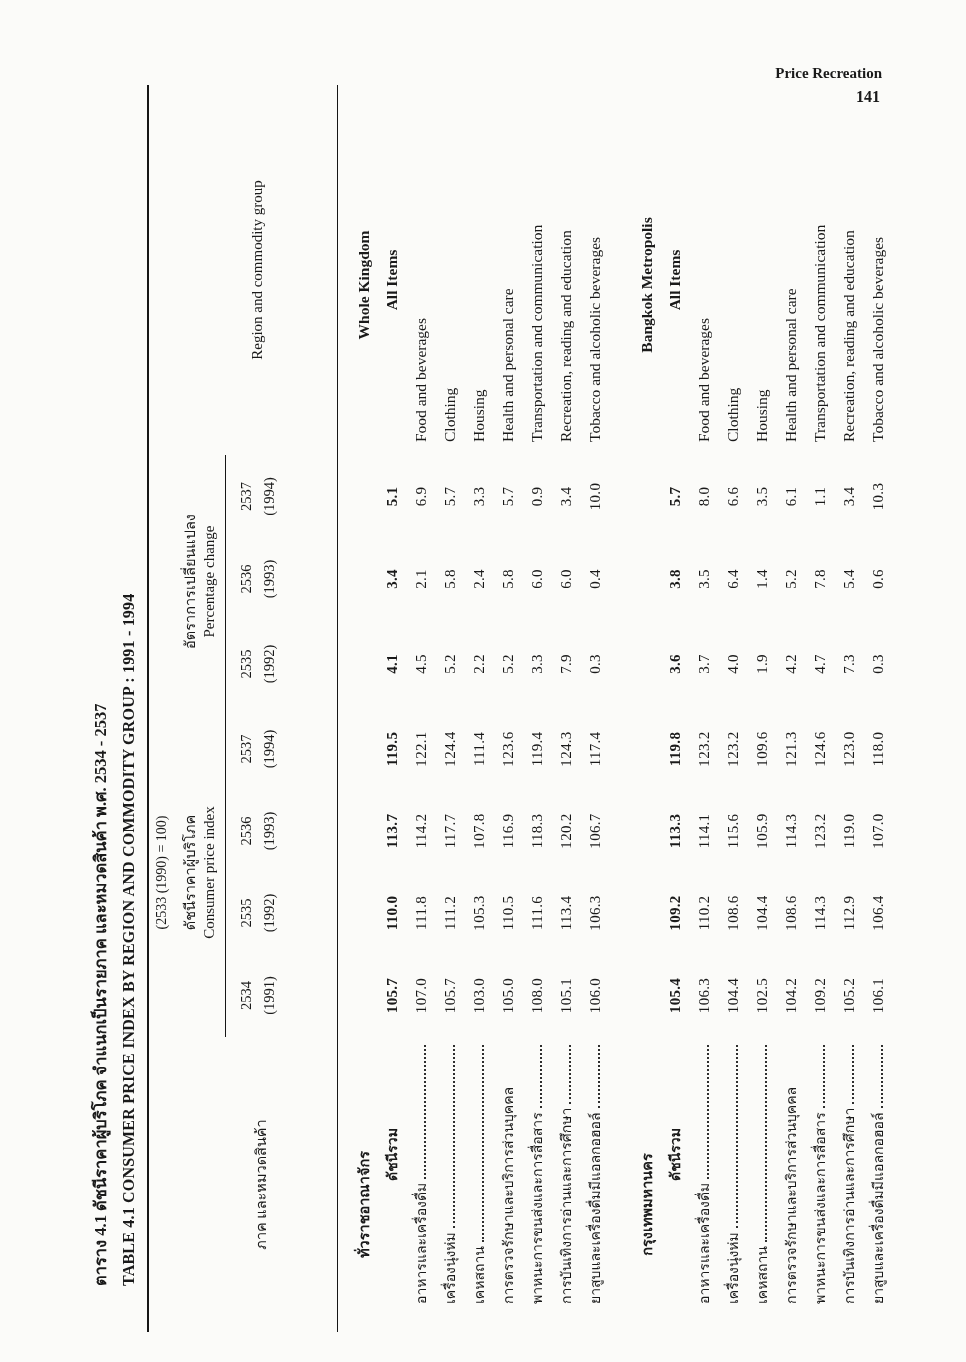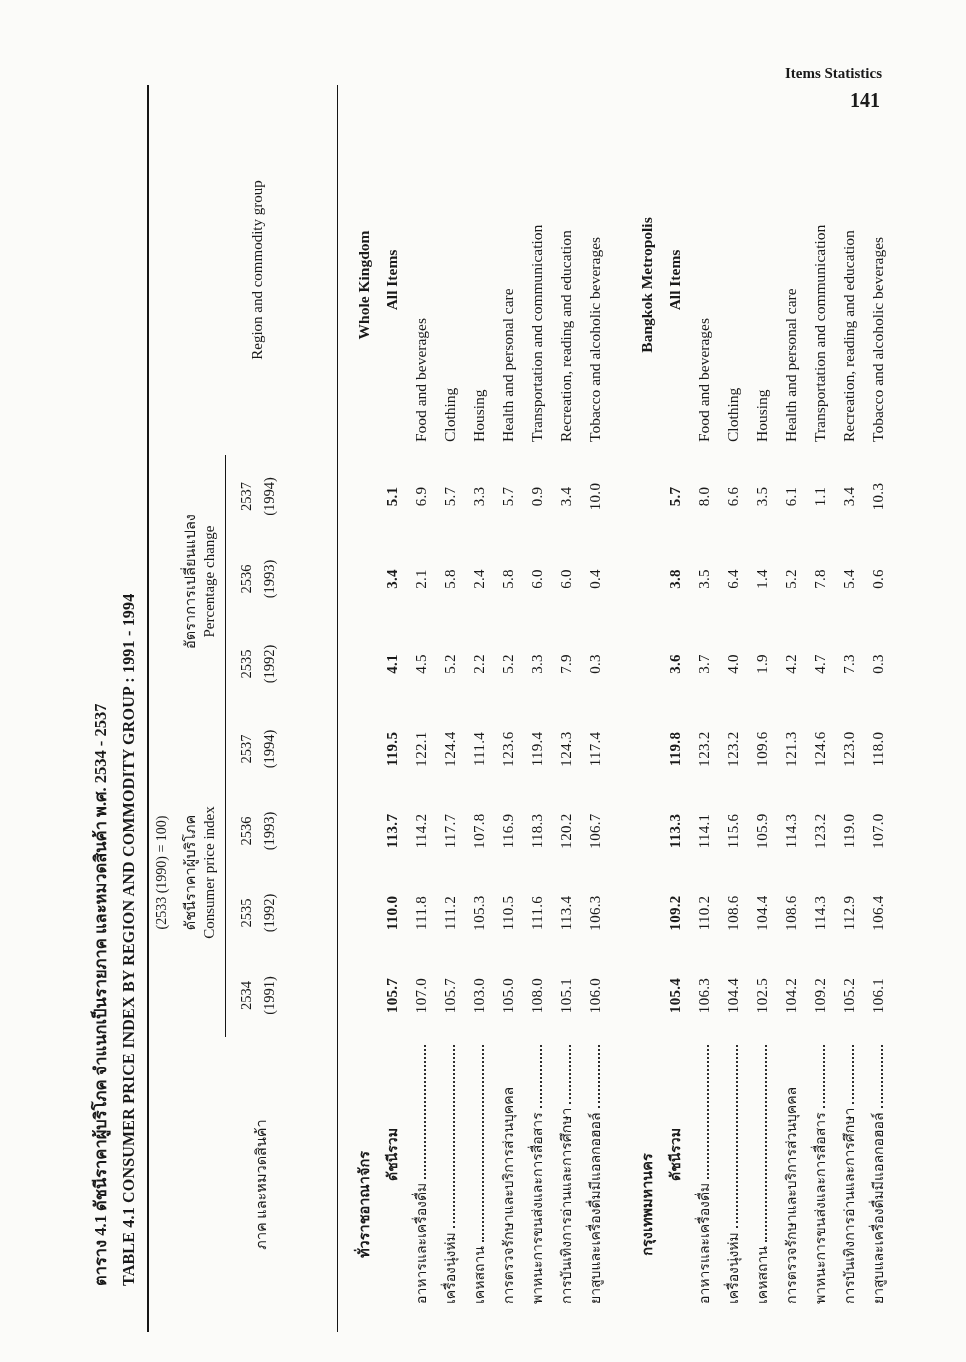--- a/index.html
+++ b/index.html
@@ -10,21 +10,21 @@
     color:#1a1a1a;
     overflow:hidden;
     position:relative;
   }
   
   .pagehead{
     position:absolute;top:62px;right:84px;
     text-align:right;line-height:1.5;
   }
   .pagehead .corner{font-size:15px;font-weight:700;}
-  .pagehead .pno{font-size:20px;font-weight:700;padding-right:2px;}
+  .pagehead .pno{font-size:16px;font-weight:700;padding-right:2px;}
 
   
   .rot{
     position:absolute;left:85px;top:1332px;
     width:1247px;height:845px;
     transform:rotate(-90deg);
     transform-origin:0 0;
   }
   .titles{padding-left:46px;padding-top:2px;}
   .tt{font-size:16.5px;font-weight:700;margin-bottom:7px;white-space:nowrap;}
@@ -63,21 +63,21 @@
   .sec .s{display:block;text-align:center;padding:0 40px 0 0;font-weight:700;font-size:14.5px;}
   .sec .e{grid-column:9;text-align:center;font-weight:700;padding:0 30px 0 0;}
   .ai .s{display:block;text-align:center;padding:0 0 0 60px;}
   .ai .e{text-align:center;padding:0 20px 0 0;}
   .gap{margin-top:22px;}
 </style>
 </head>
 <body>
 
 <div class="pagehead">
-  <div class="corner">Items Statistics</div>
+  <div class="corner">Price Recreation</div>
   <div class="pno">141</div>
 </div>
 
 <div class="rot">
 
   <div class="titles">
     <div class="tt">ตาราง  4.1  ดัชนีราคาผู้บริโภค จำแนกเป็นรายภาค และหมวดสินค้า พ.ศ. 2534 - 2537</div>
     <div class="te">TABLE  4.1  CONSUMER PRICE INDEX BY REGION AND COMMODITY GROUP : 1991 - 1994</div>
   </div>
 

